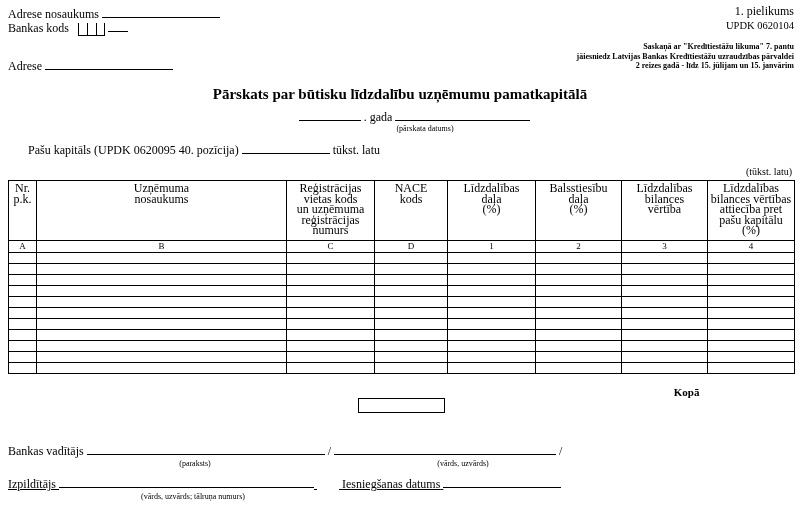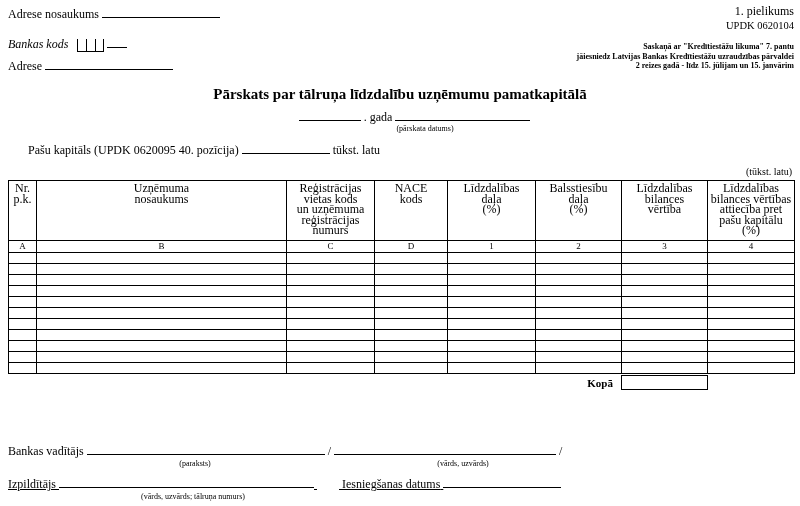--- a/index.html
+++ b/index.html
@@ -14,38 +14,38 @@
   .blank { display:inline-block; height:12px; border-bottom:1px solid #000; vertical-align:baseline; }
   .comb { display:inline-flex; height:13px; vertical-align:bottom; margin-left:6px; }
   .comb span { width:9px; border-left:1px solid #000; border-bottom:1px solid #000; }
   .comb span:last-child { border-right:1px solid #000; }
   table.grid { border-collapse:collapse; table-layout:fixed; width:786px; }
   .grid th, .grid td { border:1px solid #000; padding:0; }
   .grid th { font-weight:normal; font-size:12px; line-height:10.5px; vertical-align:top;
              text-align:center; white-space:pre-line; padding-top:2px; height:60px; }
   .grid .code-row td { height:12px; font-size:9px; line-height:11px; text-align:center; }
   .grid .body-row td { height:11px; }
-  .kopa-row { display:flex; margin-top:1px; align-items:center; }
+  .kopa-row { display:flex; margin-top:12px; align-items:center;flex-direction:column; }
   .kopa-label { width:613px; text-align:right; font-weight:bold; font-size:11px; padding-right:8px; }
   .kopa-cell { width:87px; height:15px; border:1px solid #000; }
   .bold { font-weight:bold; }
   .center { text-align:center; }
   .right { text-align:right; }
 </style>
 </head>
 <body>
 
 <div class="sheet">
 
   <div class="abs fs12" style="left:8px; top:6px;">
     <span>Adrese nosaukums</span>
     <span class="blank" style="width:118px;"></span>
   </div>
 
-  <div class="abs fs12" style="left:8px; top:36px;font-style:italic;">
+  <div class="abs fs12" style="left:8px; top:20px;">
     <span>Bankas kods</span>
     <span class="comb">
         <span></span>
         <span></span>
         <span></span>
       </span>
     <span class="blank" style="width:20px;"></span>
   </div>
 
   <div class="abs fs12" style="left:8px; top:58px;">
@@ -56,21 +56,21 @@
   <div class="abs right" style="right:6px; top:4px;">
     <div class="fs12">1. pielikums</div>
     <div class="fs11">UPDK 0620104</div>
     <div class="fs8 bold" style="margin-top:10px;">
       <div>Saskaņā ar "Kredītiestāžu likuma" 7. pantu</div>
       <div>jāiesniedz Latvijas Bankas Kredītiestāžu uzraudzības pārvaldei</div>
       <div>2 reizes gadā - līdz 15. jūlijam un 15. janvārim</div>
     </div>
   </div>
 
-  <div class="abs center bold" style="left:0; top:86px; width:800px; font-size:15px;">Pārskats par tālruņa līdzdalību uzņēmumu pamatkapitālā</div>
+  <div class="abs center bold" style="left:0; top:86px; width:800px; font-size:15px;">Pārskats par būtisku līdzdalību uzņēmumu pamatkapitālā</div>
 
   <div class="abs center fs12" style="left:0; top:109px; width:800px;padding-left:29px;">
     <span class="blank" style="width:62px;"></span>
     <span>. gada</span>
     <span class="blank" style="width:135px;"></span>
   </div>
   <div class="abs center fs8" style="left:345px; top:124px; width:160px;">(pārskata datums)</div>
 
   <div class="abs fs12" style="left:8px; top:142px;margin-left:20px;">
     <span>Pašu kapitāls (UPDK 0620095 40. pozīcija)</span>

